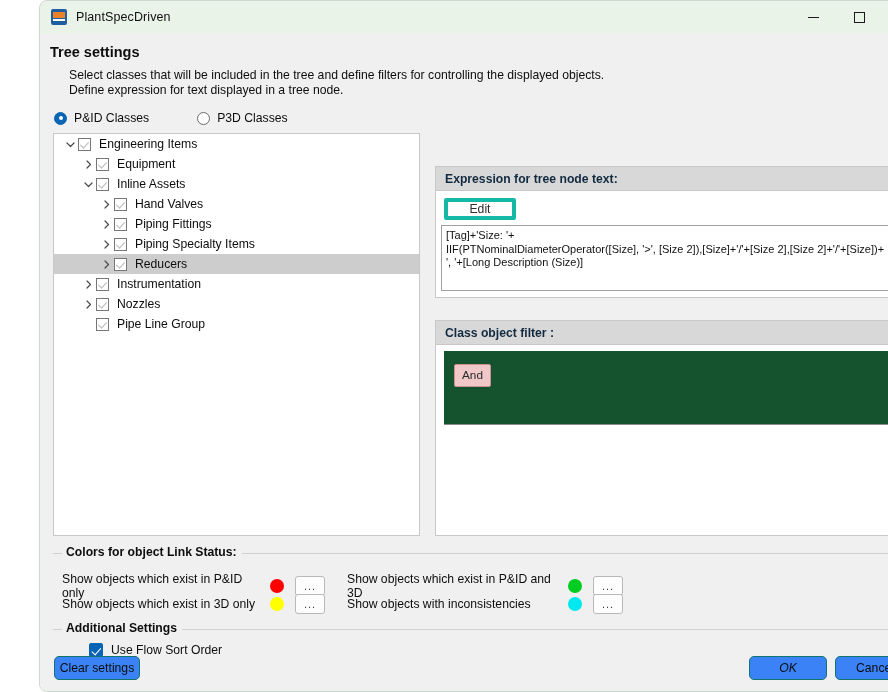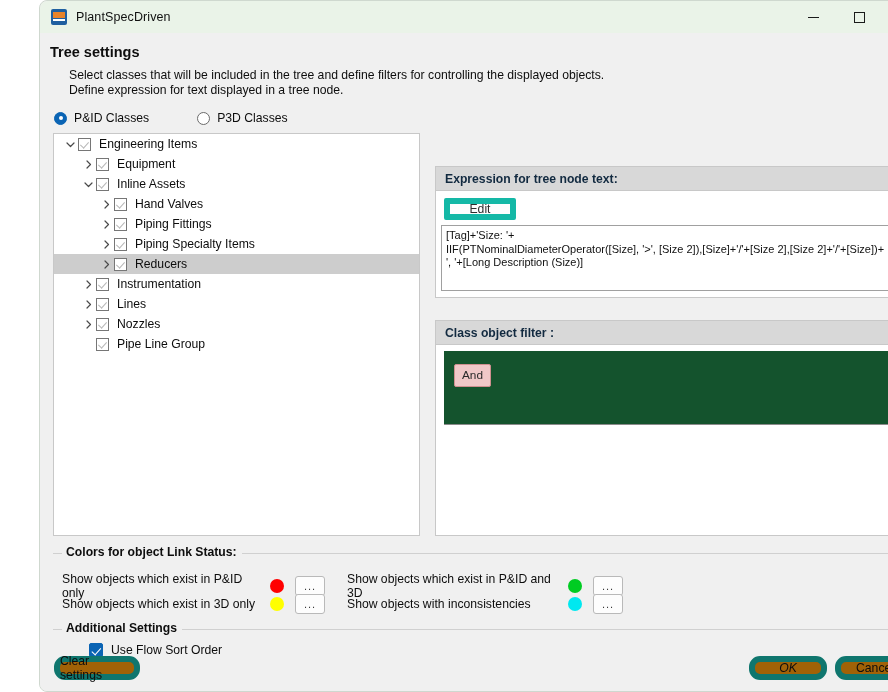--- a/index.html
+++ b/index.html
@@ -143,21 +143,21 @@
     padding-left: 9px;
     font-size: 12.2px; font-weight: bold; color: #122a40;
   }
 
   #expr-box { left: 395px; top: 133px; width: 480px; height: 132px; }
   #filter-box { left: 395px; top: 287px; width: 480px; height: 216px; }
 
   .edit-btn {
     position: absolute; left: 8px; top: 31px;
     width: 72px; height: 22px;
-    background: #fdfdfd; border: 6px solid #14b8a6;
+    background: #fdfdfd; border: 4px solid #14b8a6;
     border-radius: 2px;
     font-size: 12.2px; color: #2d2d2d;
     display: flex; align-items: center; justify-content: center;
     cursor: default;
   }
 
   .expr-text {
     position: absolute; left: 5px; top: 58px;
     width: 468px; height: 66px;
     border: 1px solid #a0a0a0; background: #ffffff;
@@ -242,22 +242,22 @@
   .bluecheck::after {
     content: ""; position: absolute;
     left: 4px; top: 1.5px; width: 4px; height: 7.5px;
     border: solid #ffffff; border-width: 0 1.8px 1.8px 0;
     transform: rotate(42deg);
   }
 
   
   .btn {
     position: absolute; height: 24px;
-    background: #a16207; border: 6px solid #0f766e;
-    border-radius: 11px;
+    background: #3b82f6; border: 1px solid #0f766e;
+    border-radius: 5px;
     display: flex; align-items: center; justify-content: center;
     font-size: 12.2px; color: #0d0d0d;
     cursor: default;
   }
   #clear-btn  { left: 14px;  top: 623px; width: 86px; }
   #ok-btn     { left: 709px; top: 623px; width: 78px; font-style: italic; }
   #cancel-btn { left: 795px; top: 623px; width: 80px; }
 </style>
 </head>
 <body>
@@ -369,29 +369,20 @@
           <span>Reducers</span>
         </div>
         <div class="tree-node ind2">
           <span class="twisty">
             <svg width="9" height="9" viewBox="0 0 9 9">
               <polyline points="3,1 6.5,4.5 3,8" fill="none" stroke="#4a4a4a" stroke-width="1.2" stroke-linecap="round" stroke-linejoin="round"></polyline>
             </svg>
           </span>
           <span class="tcheck"></span>
           <span>Instrumentation</span>
-        </div>
-        <div class="tree-node ind2">
-          <span class="twisty">
-            <svg width="9" height="9" viewBox="0 0 9 9">
-              <polyline points="3,1 6.5,4.5 3,8" fill="none" stroke="#4a4a4a" stroke-width="1.2" stroke-linecap="round" stroke-linejoin="round"></polyline>
-            </svg>
-          </span>
-          <span class="tcheck"></span>
-          <span>Lines</span>
         </div>
         <div class="tree-node ind2">
           <span class="twisty">
             <svg width="9" height="9" viewBox="0 0 9 9">
               <polyline points="3,1 6.5,4.5 3,8" fill="none" stroke="#4a4a4a" stroke-width="1.2" stroke-linecap="round" stroke-linejoin="round"></polyline>
             </svg>
           </span>
           <span class="tcheck"></span>
           <span>Nozzles</span>
         </div>

